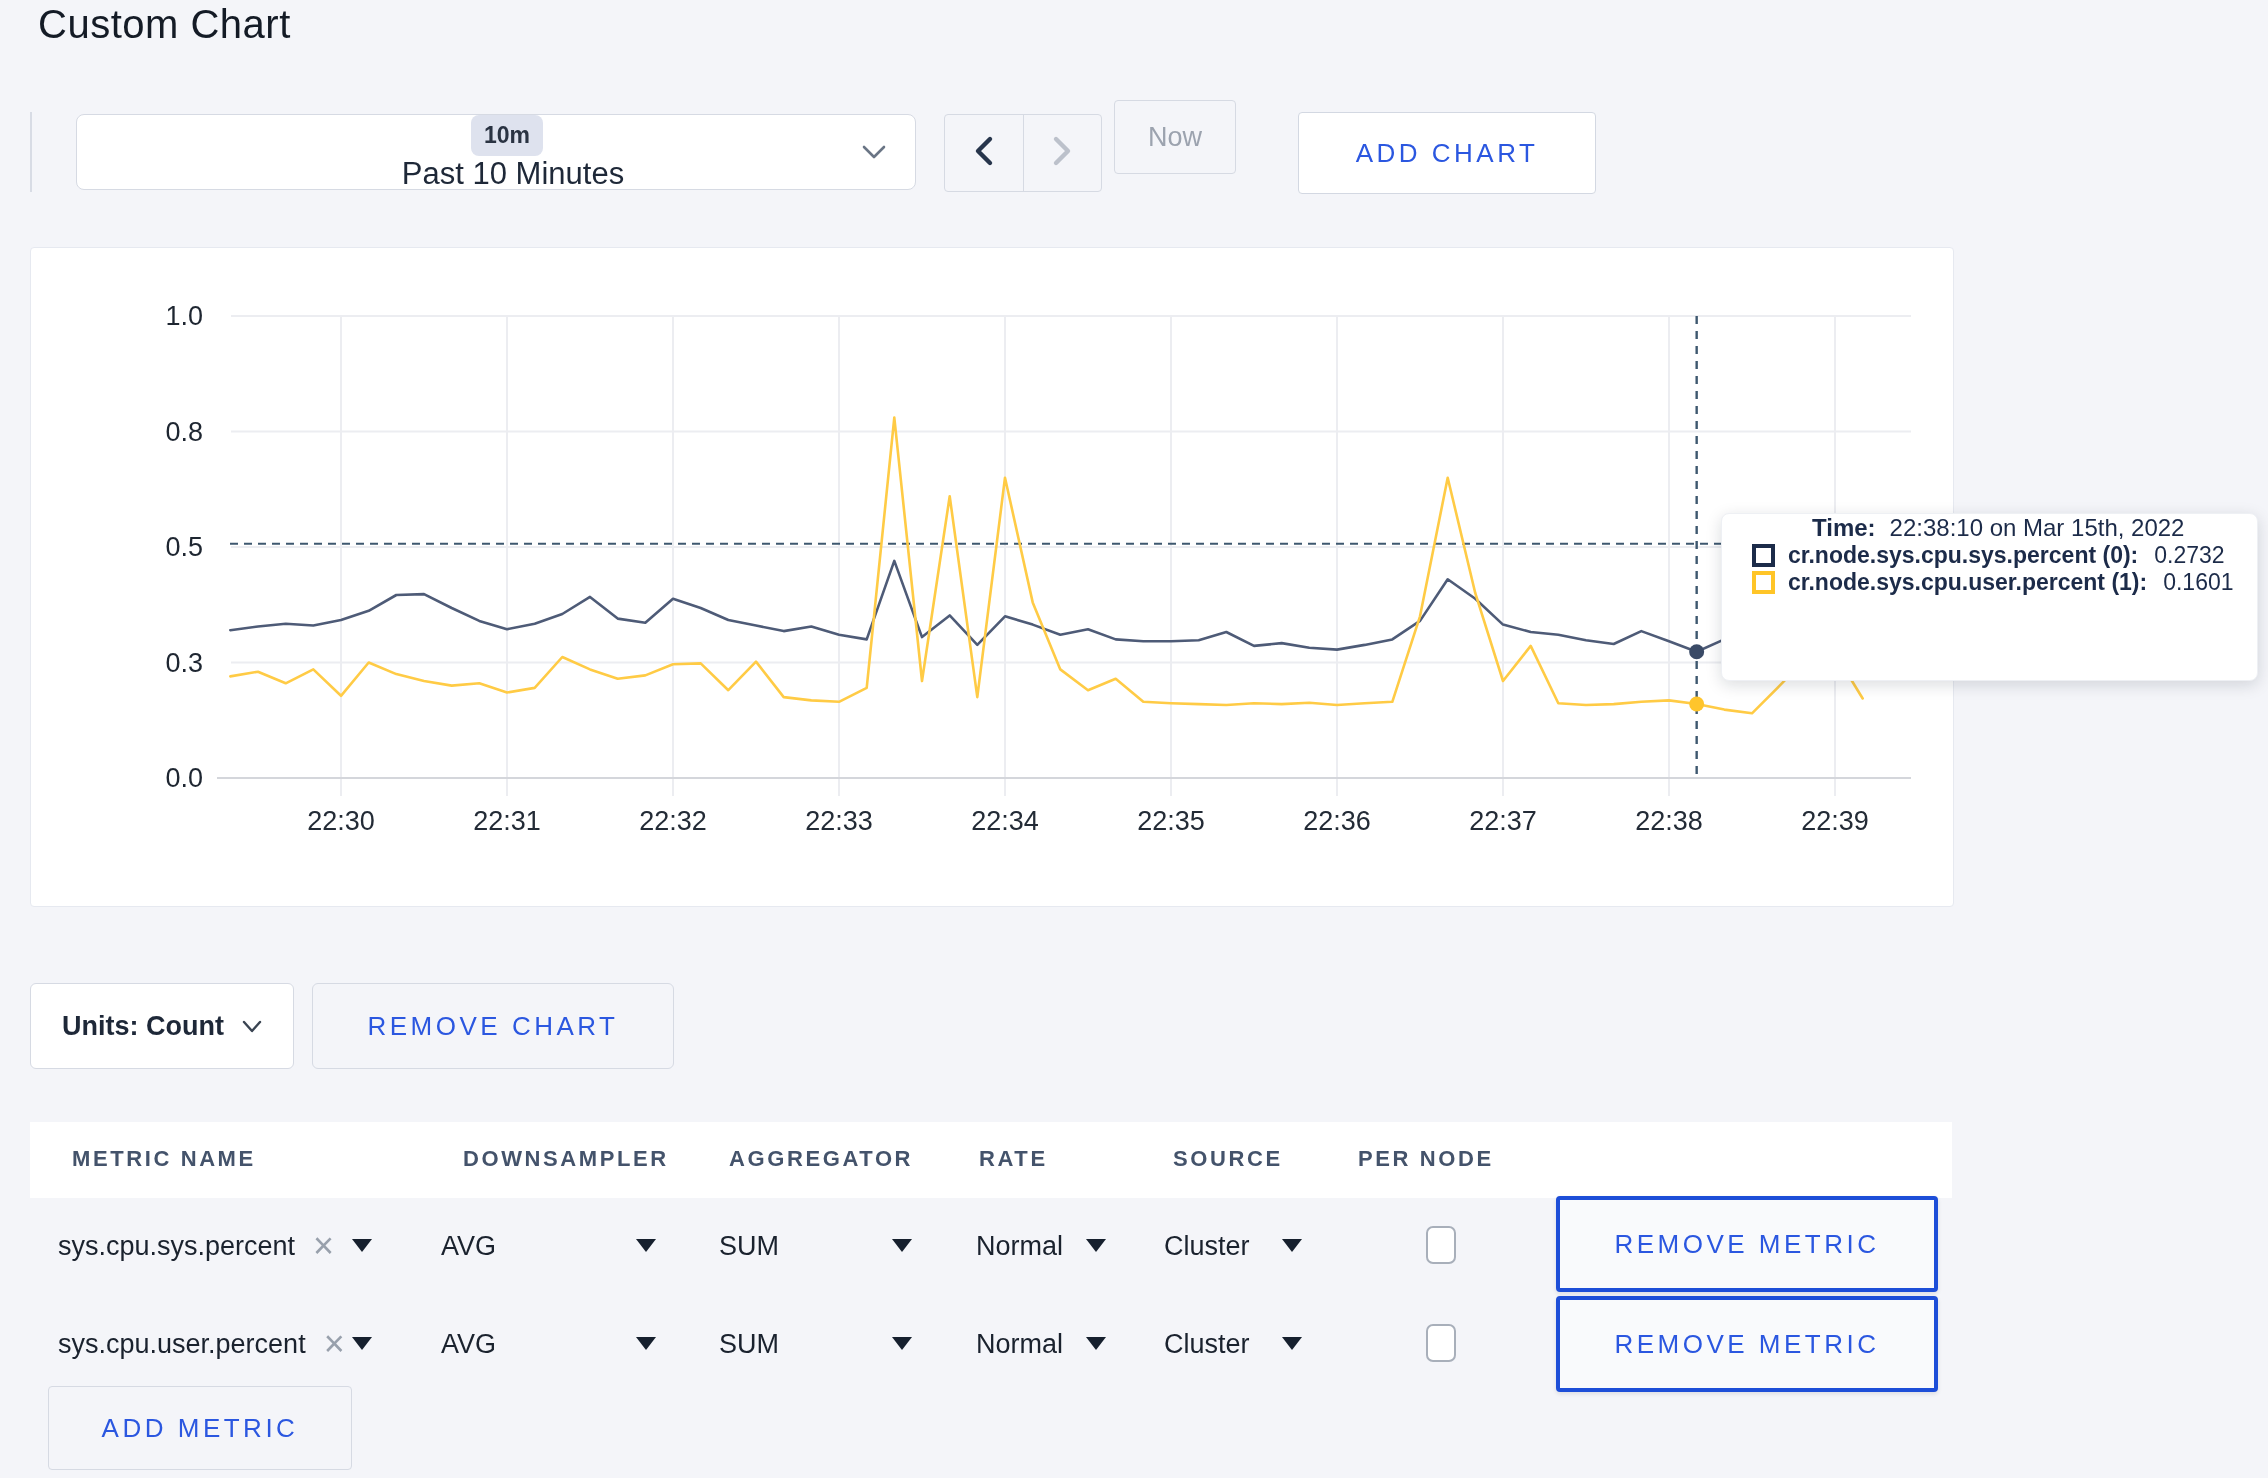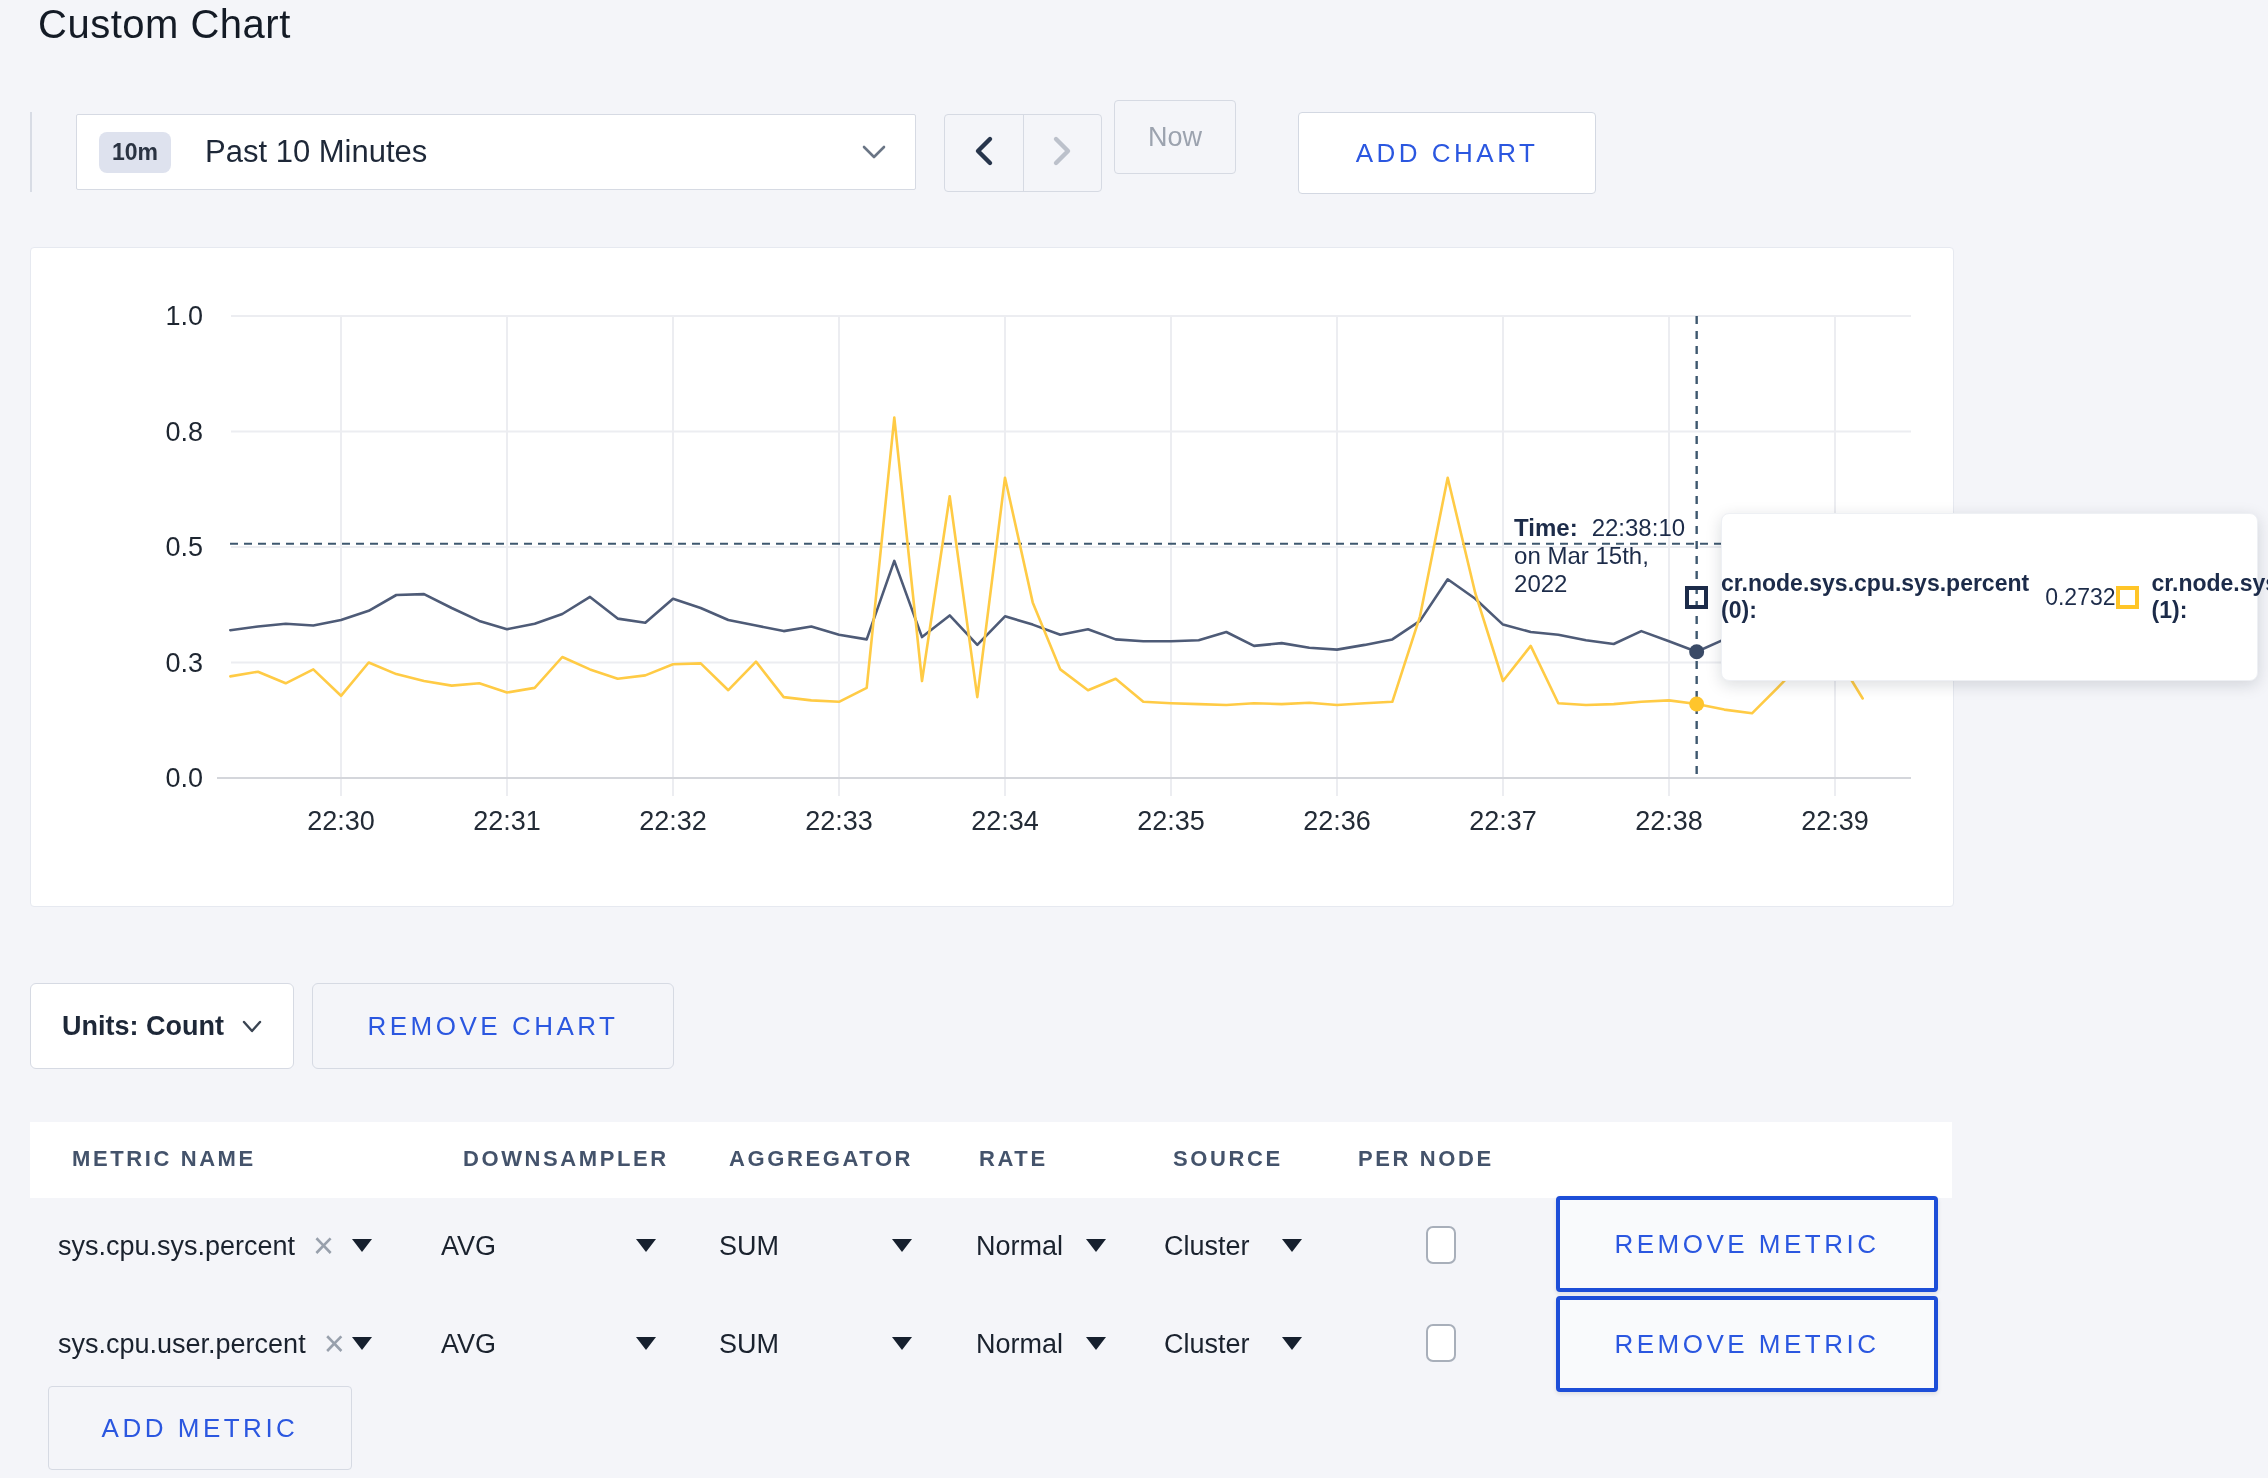--- a/index.html
+++ b/index.html
@@ -1,36 +1,36 @@
 <!DOCTYPE html>
 <html><head>
 <meta charset="utf-8">
 <style>
   html,body{margin:0;padding:0;background:#F4F5F9;font-family:"Liberation Sans",sans-serif;color:#1B2433;}
   .page{position:relative;width:2268px;height:1478px;background:#F4F5F9;overflow:hidden;}
   .page-title{position:absolute;left:38px;top:2px;font-size:40px;font-weight:normal;color:#141B26;letter-spacing:.5px;}
 
   
   .toolbar-divider{position:absolute;left:30px;top:112px;width:2px;height:80px;background:#D8DCE5;}
-  .time-dropdown{position:absolute;left:76px;top:114px;width:838px;height:74px;background:#FFFFFF;border:1px solid #D6DAE3;border-radius:2px;display:flex;align-items:center;cursor:pointer;}
+  .time-dropdown{position:absolute;left:76px;top:114px;width:838px;height:74px;background:#FFFFFF;border:1px solid #D6DAE3;border-radius:8px;display:flex;align-items:center;cursor:pointer;flex-direction:column;}
   .range-badge{margin-left:22px;background:#DEE2EE;border-radius:8px;padding:7px 13px;font-weight:bold;font-size:23px;color:#2A3342;}
   .range-label{margin-left:34px;font-size:31px;color:#1E2838;}
   .time-dropdown .chev{position:absolute;right:28px;top:29px;}
   .arrow-group{position:absolute;left:944px;top:114px;width:156px;height:76px;border:1px solid #D6DAE3;border-radius:4px;display:flex;}
   .arrow-cell{flex:1;display:flex;align-items:center;justify-content:center;cursor:pointer;}
   .arrow-cell.first{border-right:1px solid #D6DAE3;}
   .btn-now{position:absolute;left:1114px;top:100px;width:120px;height:72px;border:1px solid #D6DAE3;border-radius:4px;display:flex;align-items:center;justify-content:center;font-size:27px;color:#9CA3AF;cursor:default;background:transparent;}
   .btn-add-chart{position:absolute;left:1298px;top:112px;width:296px;height:80px;background:#FFFFFF;border:1px solid #D3D8E2;border-radius:4px;display:flex;align-items:center;justify-content:center;font-size:26px;letter-spacing:3.5px;color:#2B57E0;cursor:pointer;}
 
   
   .chart-card{position:absolute;left:30px;top:247px;width:1922px;height:658px;background:#FFFFFF;border:1px solid #E6E9F0;border-radius:4px;}
   .chart-card svg{position:absolute;left:0;top:0;}
 
   
-  .tooltip{position:absolute;left:1721px;top:513px;width:537px;height:168px;background:#FFFFFF;border:1px solid #EEF0F4;border-radius:8px;box-shadow:0 4px 16px rgba(16,24,40,.15);z-index:6;display:flex;flex-direction:row;justify-content:center;padding-left:30px;box-sizing:border-box;}
+  .tooltip{position:absolute;left:1721px;top:513px;width:537px;height:168px;background:#FFFFFF;border:1px solid #EEF0F4;border-radius:8px;box-shadow:0 4px 16px rgba(16,24,40,.15);z-index:6;display:flex;flex-direction:column;justify-content:flex-start;padding-left:30px;box-sizing:border-box;}
   .tip-time{font-size:24px;color:#1C2B49;padding-left:60px;}
   .tip-time .lbl{font-weight:bold;}
   .tip-time .val{margin-left:14px;}
   .tip-row{display:flex;align-items:center;font-size:23px;color:#1C2B49;}
   .swatch{width:15px;height:15px;border:4px solid #1C2B49;margin-right:13px;flex:0 0 auto;}
   .tip-label{font-weight:bold;}
   .tip-val{margin-left:16px;}
 
   
   .btn-units{position:absolute;left:30px;top:983px;width:262px;height:84px;background:#FFFFFF;border:1px solid #D6DAE3;border-radius:6px;display:flex;align-items:center;justify-content:center;cursor:pointer;}

